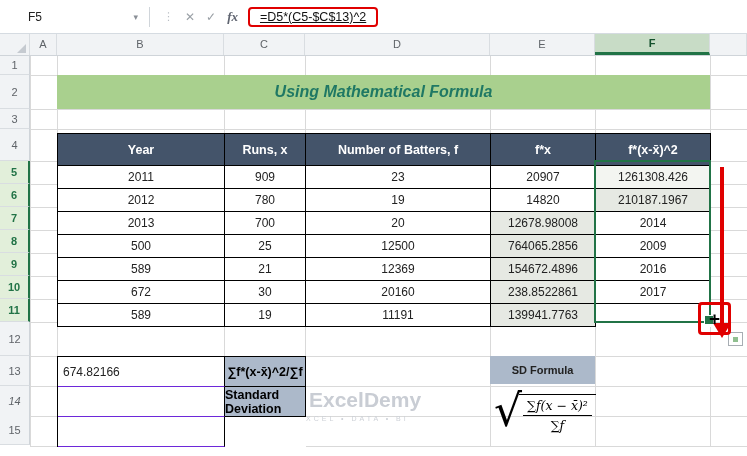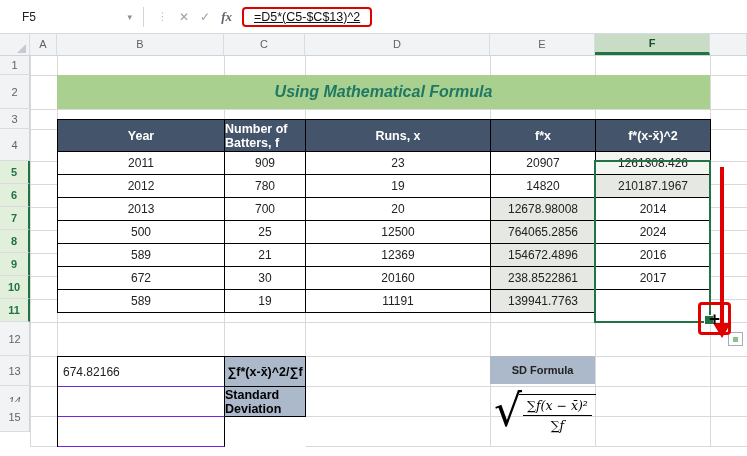--- a/index.html
+++ b/index.html
@@ -2,21 +2,21 @@
 <html><head>
 <meta charset="utf-8">
 <style>
   html,body{margin:0;padding:0;}
   body{width:747px;height:456px;overflow:hidden;position:relative;background:#fff;
        font-family:"Liberation Sans",sans-serif;color:#222;}
 
   
   .formula-bar{position:absolute;top:0;left:0;width:747px;height:33px;background:#fff;
     border-bottom:1px solid #d5dbe1;display:flex;align-items:center;z-index:10;}
-  .name-box{width:110px;height:24px;margin-left:14px;display:flex;align-items:center;
+  .name-box{width:110px;height:24px;margin-left:20px;display:flex;align-items:center;
     justify-content:space-between;padding:0 8px;font-size:12px;color:#222;cursor:default;text-align:right;}
   .name-caret{color:#8a8f96;font-size:9px;}
   .nb-sep{width:1px;height:20px;background:#d0d5da;margin:0 3px;}
   .fb-icons{display:flex;gap:11px;padding:0 10px;color:#9aa0a6;font-size:12px;align-items:center;}
   .fb-dots{font-size:11px;color:#b9bec4;}
   .fb-fx{font-style:italic;font-family:"Liberation Serif",serif;color:#5f6470;font-weight:bold;font-size:13px;}
   .fb-input{flex:1;display:flex;align-items:center;font-size:12px;color:#111;text-decoration:underline;}
   .formula-pill{border:2px solid #e00000;border-radius:4px;padding:1px 10px;font-size:12.5px;color:#111;}
 
   
@@ -34,21 +34,21 @@
   .hline{position:absolute;height:1px;background:#d9d9d9;z-index:0;}
   .row-hdr{position:absolute;left:0;width:30px;background:#f1f3f5;border-right:1px solid #cfd4d9;
     border-bottom:1px solid #d9dde1;box-sizing:border-box;display:flex;align-items:center;
     justify-content:center;font-size:11px;color:#5f6368;z-index:2;}
   .row-hdr.sel{background:#e2efda;color:#217346;font-weight:bold;border-right:2px solid #217346;}
 
   .title-band{position:absolute;left:57px;top:20px;width:653px;height:34px;background:#a9d08e;
     display:flex;align-items:center;justify-content:center;font-size:16px;font-weight:bold;
     font-style:italic;color:#1f7864;z-index:1;}
 
-  .data-table{position:absolute;left:57px;top:64px;z-index:1;display:grid;
+  .data-table{position:absolute;left:57px;top:78px;z-index:1;display:grid;
     grid-template-columns:167px 81px 185px 105px 115px;grid-template-rows:32px repeat(7,23px);
     border-left:1px solid #000;border-top:1px solid #000;background:#fff;font-size:12px;}
   .cell{border-right:1px solid #000;border-bottom:1px solid #000;display:flex;align-items:center;
     justify-content:center;box-sizing:border-box;background:#fff;}
   .th{background:#44546a;color:#fff;font-weight:bold;font-size:12.5px;}
   .fcol{background:#e6e9e3;}
   .fcol.active{background:#f3f5f1;}
 
   .sel-border{position:absolute;left:594px;top:105px;width:117px;height:163px;
     border:2px solid #217346;box-sizing:border-box;z-index:3;pointer-events:none;}
@@ -157,30 +157,37 @@
       <div class="row-hdr sel" style="top: 106px; height: 23px;">5</div>
       <div class="row-hdr sel" style="top: 129px; height: 23px;">6</div>
       <div class="row-hdr sel" style="top: 152px; height: 23px;">7</div>
       <div class="row-hdr sel" style="top: 175px; height: 23px;">8</div>
       <div class="row-hdr sel" style="top: 198px; height: 23px;">9</div>
       <div class="row-hdr sel" style="top: 221px; height: 23px;">10</div>
       <div class="row-hdr sel" style="top: 244px; height: 23px;">11</div>
       <div class="row-hdr" style="top: 267px; height: 34px;">12</div>
       <div class="row-hdr" style="top: 301px; height: 30px;">13</div>
       <div class="row-hdr" style="top: 331px; height: 30px; font-style: italic;">14</div>
-      <div class="row-hdr" style="top: 347px; height: 30px; text-align: center;">15</div>
+      <div class="row-hdr" style="top: 360px; height: 30px; text-align: center;">15</div>
     </div>
 
   <div class="title-band">Using Mathematical Formula</div>
 
+  <div class="watermark">
+    <div class="wm-row">
+      <span class="wm-logo"></span>
+      <span class="wm-name">ExcelDemy</span>
+    </div>
+    <div class="wm-tag">EXCEL • DATA • BI</div>
+  </div>
 
   <div class="data-table">
     <div class="cell th">Year</div>
+    <div class="cell th">Runs, x</div>
     <div class="cell th">Number of Batters, f</div>
-    <div class="cell th">Runs, x</div>
     <div class="cell th">f*x</div>
     <div class="cell th">f*(x-x̄)^2</div>
 
     <div class="cell">2011</div>
     <div class="cell">909</div>
     <div class="cell">23</div>
     <div class="cell">20907</div>
     <div class="cell fcol active">1261308.426</div>
 
     <div class="cell">2012</div>
@@ -193,21 +200,21 @@
     <div class="cell">700</div>
     <div class="cell">20</div>
     <div class="cell fcol">12678.98008</div>
 
     <div class="cell">2014</div>
     <div class="cell">500</div>
     <div class="cell">25</div>
     <div class="cell">12500</div>
     <div class="cell fcol">764065.2856</div>
 
-    <div class="cell">2024</div>
+    <div class="cell">2009</div>
     <div class="cell">589</div>
     <div class="cell">21</div>
     <div class="cell">12369</div>
     <div class="cell fcol">154672.4896</div>
 
     <div class="cell">2016</div>
     <div class="cell">672</div>
     <div class="cell">30</div>
     <div class="cell">20160</div>
     <div class="cell fcol">238.8522861</div>

